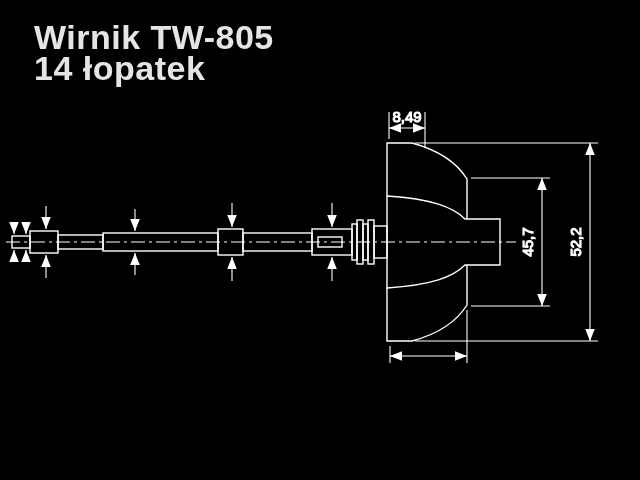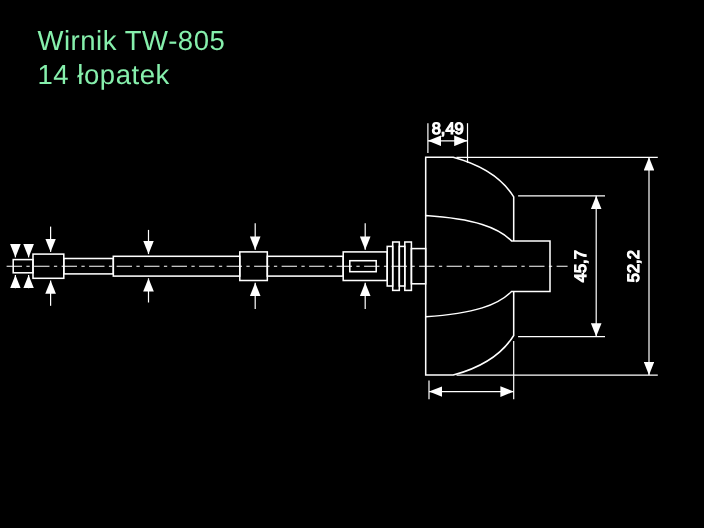--- a/index.html
+++ b/index.html
@@ -12,24 +12,25 @@
     width: 640px;
     height: 480px;
     background: #000000;
     overflow: hidden;
     font-family: "Liberation Sans", sans-serif;
   }
   .title-block {
     position: absolute;
     left: 34px;
     top: 22px;
-    color: #86efac;
-    font-size: 25px;
+    color: #e5e5e5;
+    font-size: 34px;
     line-height: 31px;
     letter-spacing: 0.5px;
+    font-weight: bold;
   }
   svg.drawing {
     position: absolute;
     left: 0;
     top: 0;
   }
   svg .outline {
     stroke: #ffffff;
     stroke-width: 1.4;
     fill: none;

